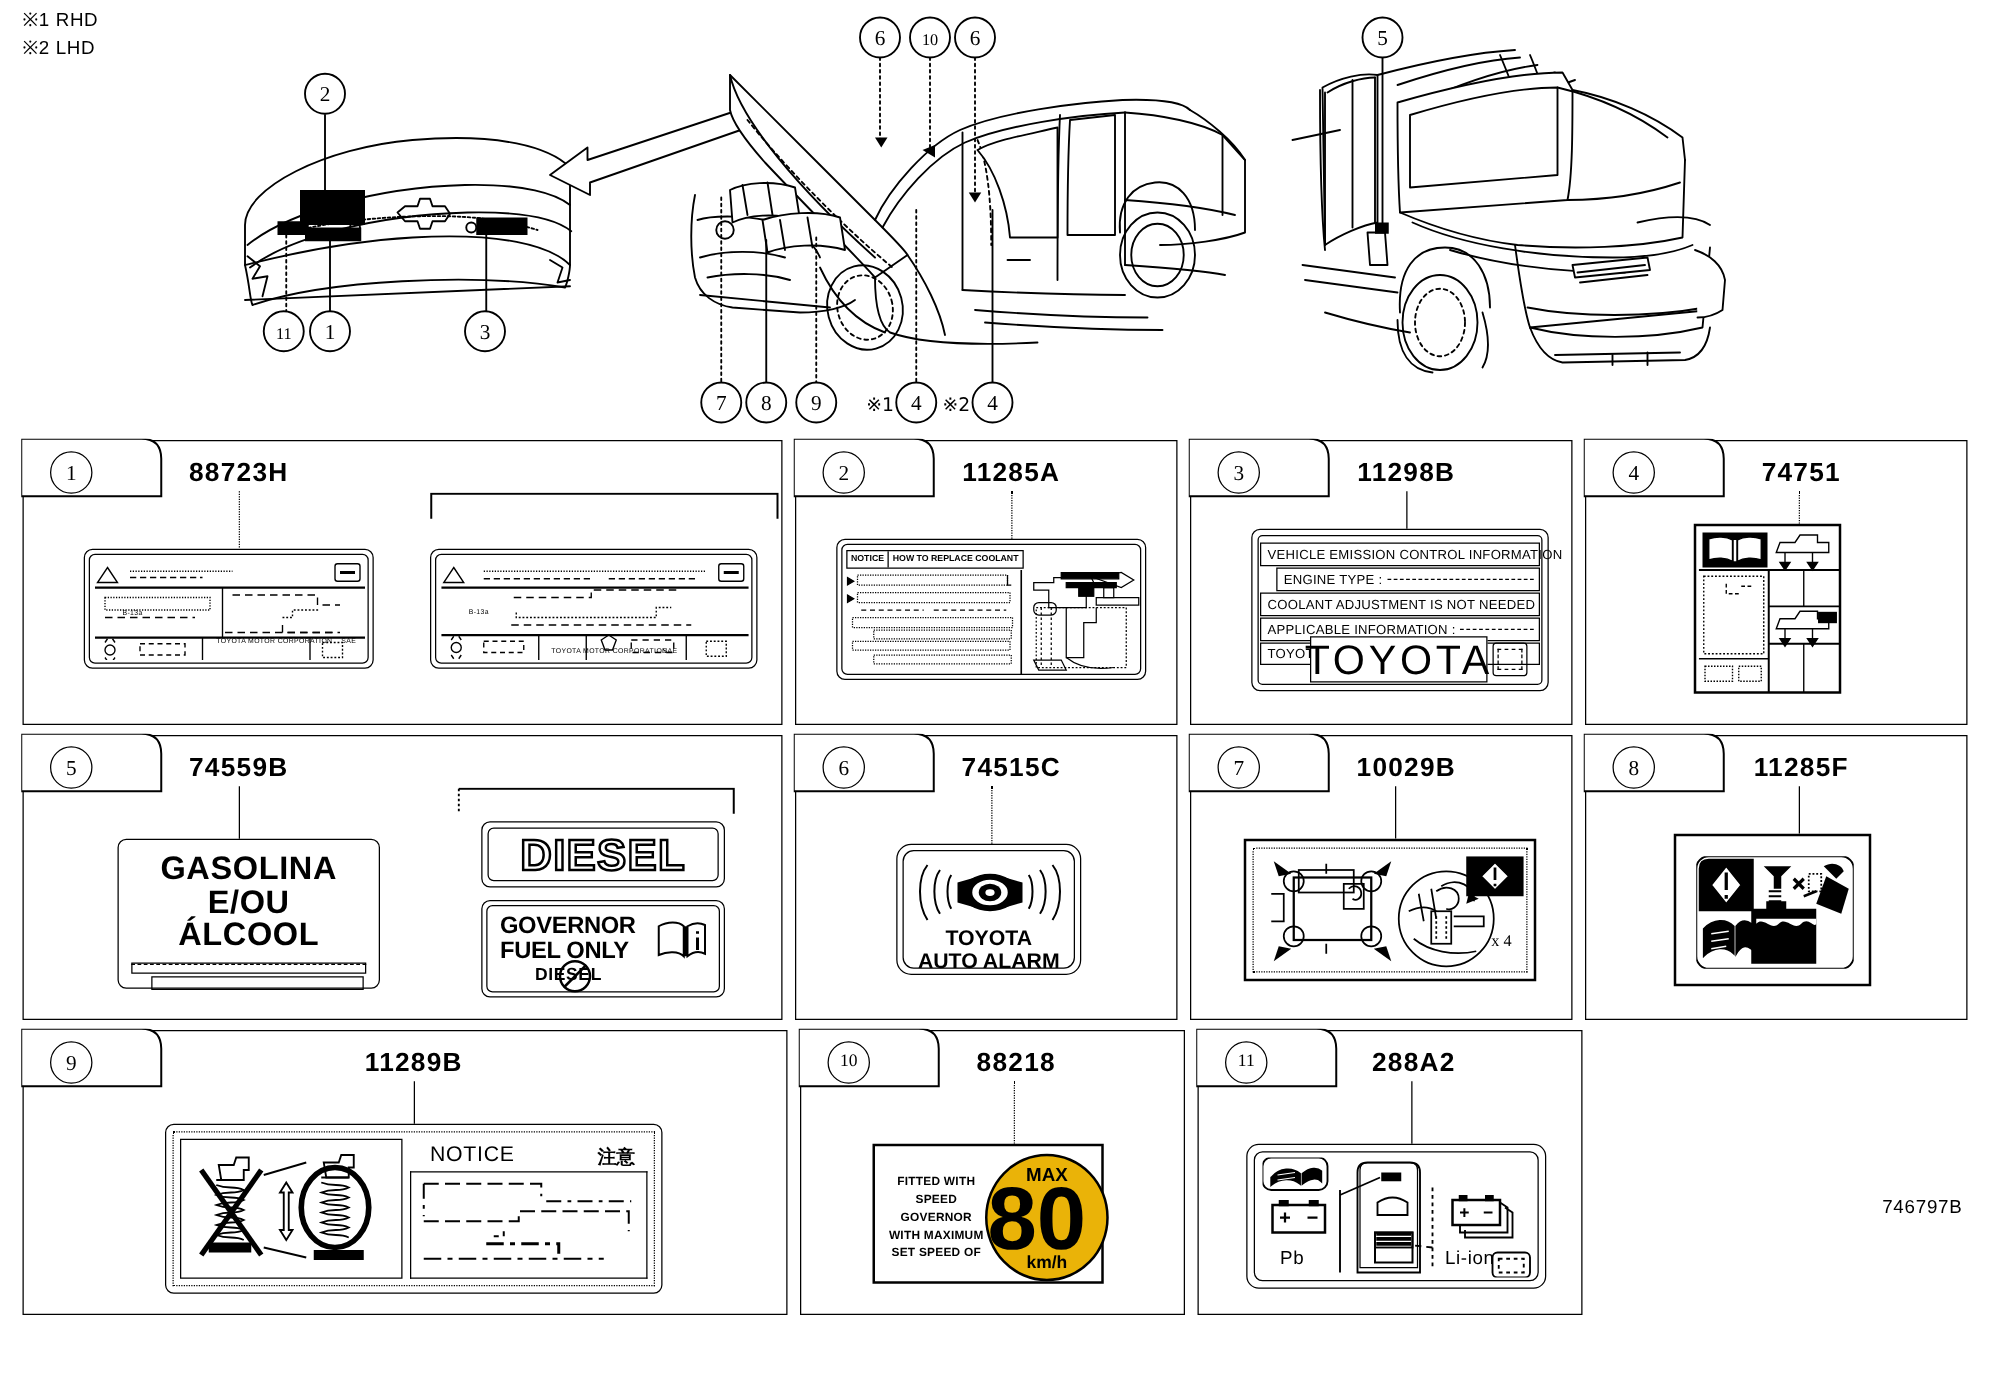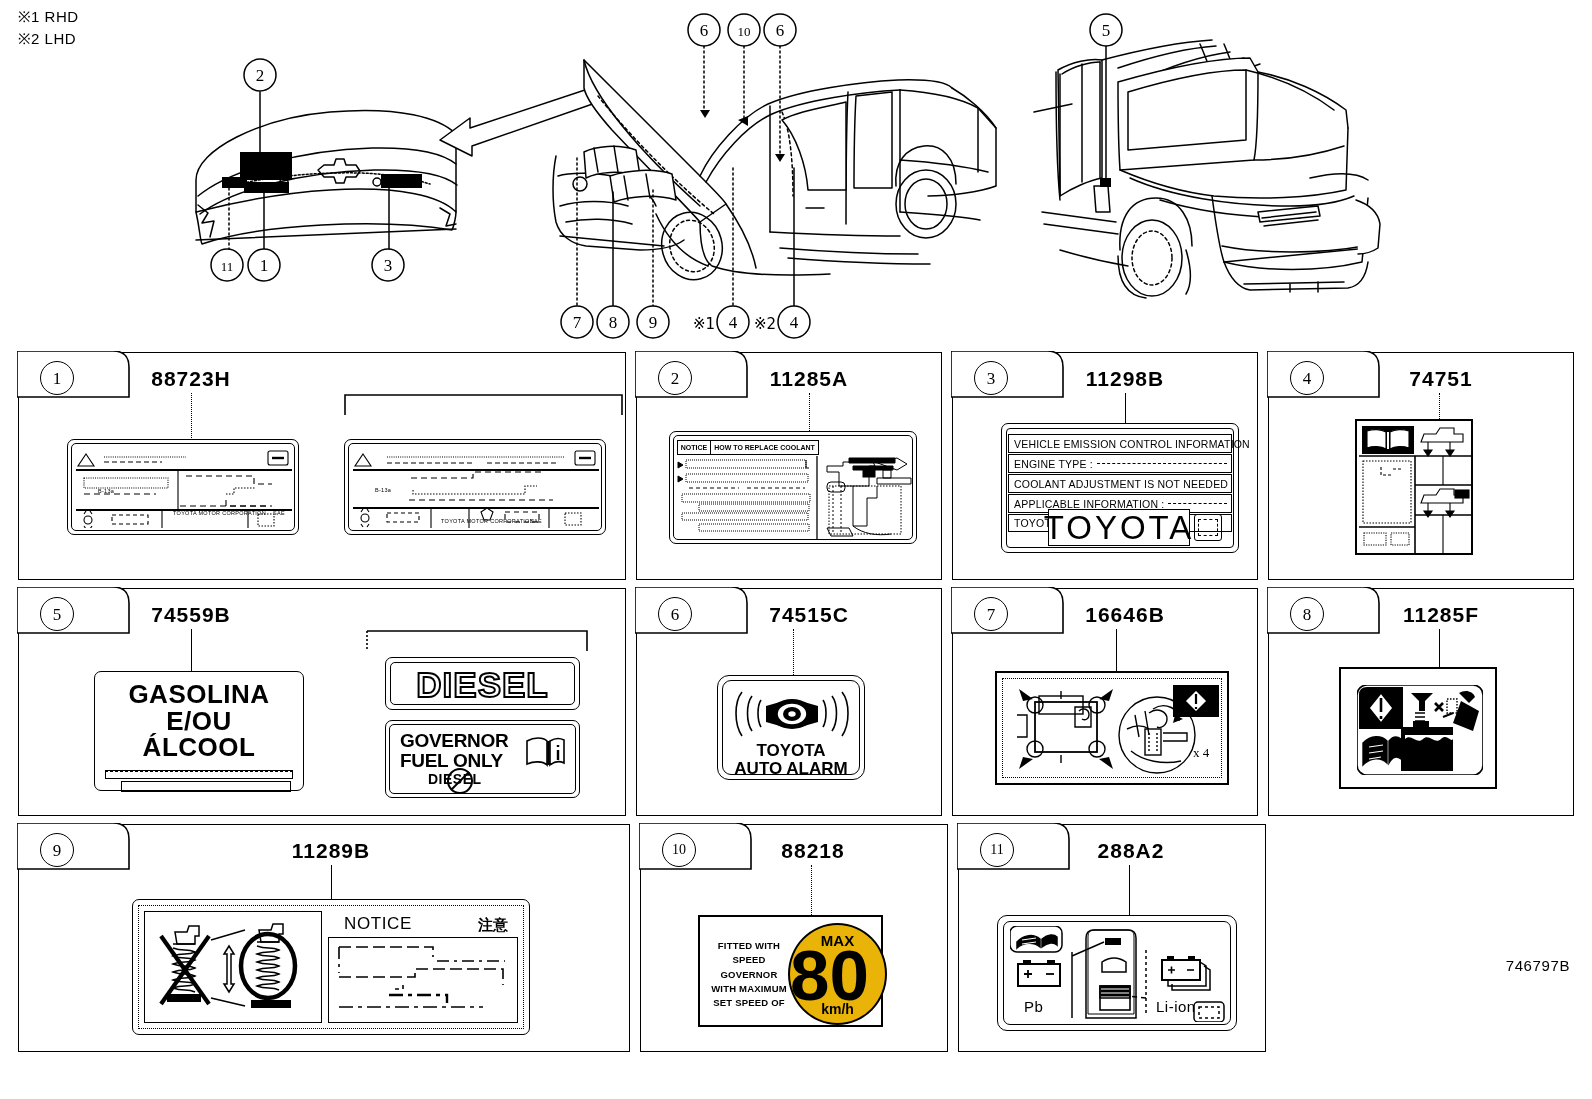--- a/index.html
+++ b/index.html
@@ -447,21 +447,21 @@
         </div>
         <div class="tabnum">3</div>
         <div class="pn" style="left:92px;top:14px;width:160px;">11298B</div>
         <div class="leader" style="left:172px;top:40px;height:30px;"></div>
 
         <div class="lbl round" style="left:48px;top:70px;width:238px;height:130px;">
           <div style="position:absolute;inset:4px;border:1.4px solid #000;border-radius:4px;"></div>
           <div class="emisrow" style="top:10px;height:19px;">
             <span class="emis">VEHICLE EMISSION CONTROL INFORMATION</span>
           </div>
-          <div class="emisrow" style="top:30px;height:19px;">
+          <div class="emisrow" style="top:30px;height:19px;margin-left:13px;">
             <span class="emis">ENGINE TYPE :</span>
             <span style="flex:1;margin-left:4px;margin-right:4px;border-top:1.2px dashed #000;"></span>
           </div>
           <div class="emisrow" style="top:50px;height:19px;">
             <span class="emis">COOLANT ADJUSTMENT IS NOT NEEDED</span>
           </div>
           <div class="emisrow" style="top:70px;height:19px;">
             <span class="emis">APPLICABLE INFORMATION :</span>
             <span style="flex:1;margin-left:4px;margin-right:4px;border-top:1.2px dashed #000;"></span>
           </div>
@@ -608,21 +608,21 @@
         </div>
       </div>
 
       <div class="panel p-narrow">
         <div class="tab">
           <svg width="118" height="48">
               <path d="M0,0 L96,0 Q112,0 112,16 L112,46 L0,46 Z" fill="#fff" stroke="#000" stroke-width="1.6"></path>
             </svg>
         </div>
         <div class="tabnum">7</div>
-        <div class="pn" style="left:92px;top:14px;width:160px;">16646B</div>
+        <div class="pn" style="left:92px;top:14px;width:160px;">10029B</div>
         <div class="leader" style="left:163px;top:40px;height:42px;"></div>
 
         <div class="lbl" style="left:42px;top:82px;width:234px;height:114px;border-width:2px;">
           <div style="position:absolute;inset:5px;border:1.3px dotted #000;"></div>
           <svg style="position:absolute;left:12px;top:12px;" width="210" height="90" stroke="#000" stroke-width="1.4" fill="none">
 
             <rect x="164" y="0" width="46" height="32" fill="#000" stroke="none"></rect>
             <path d="M187,5 l11,11 l-11,11 l-11,-11 Z" fill="#fff" stroke="#000"></path>
             <path d="M187,9 l0,10 M187,22 l0,2" stroke-width="2.2"></path>
 

